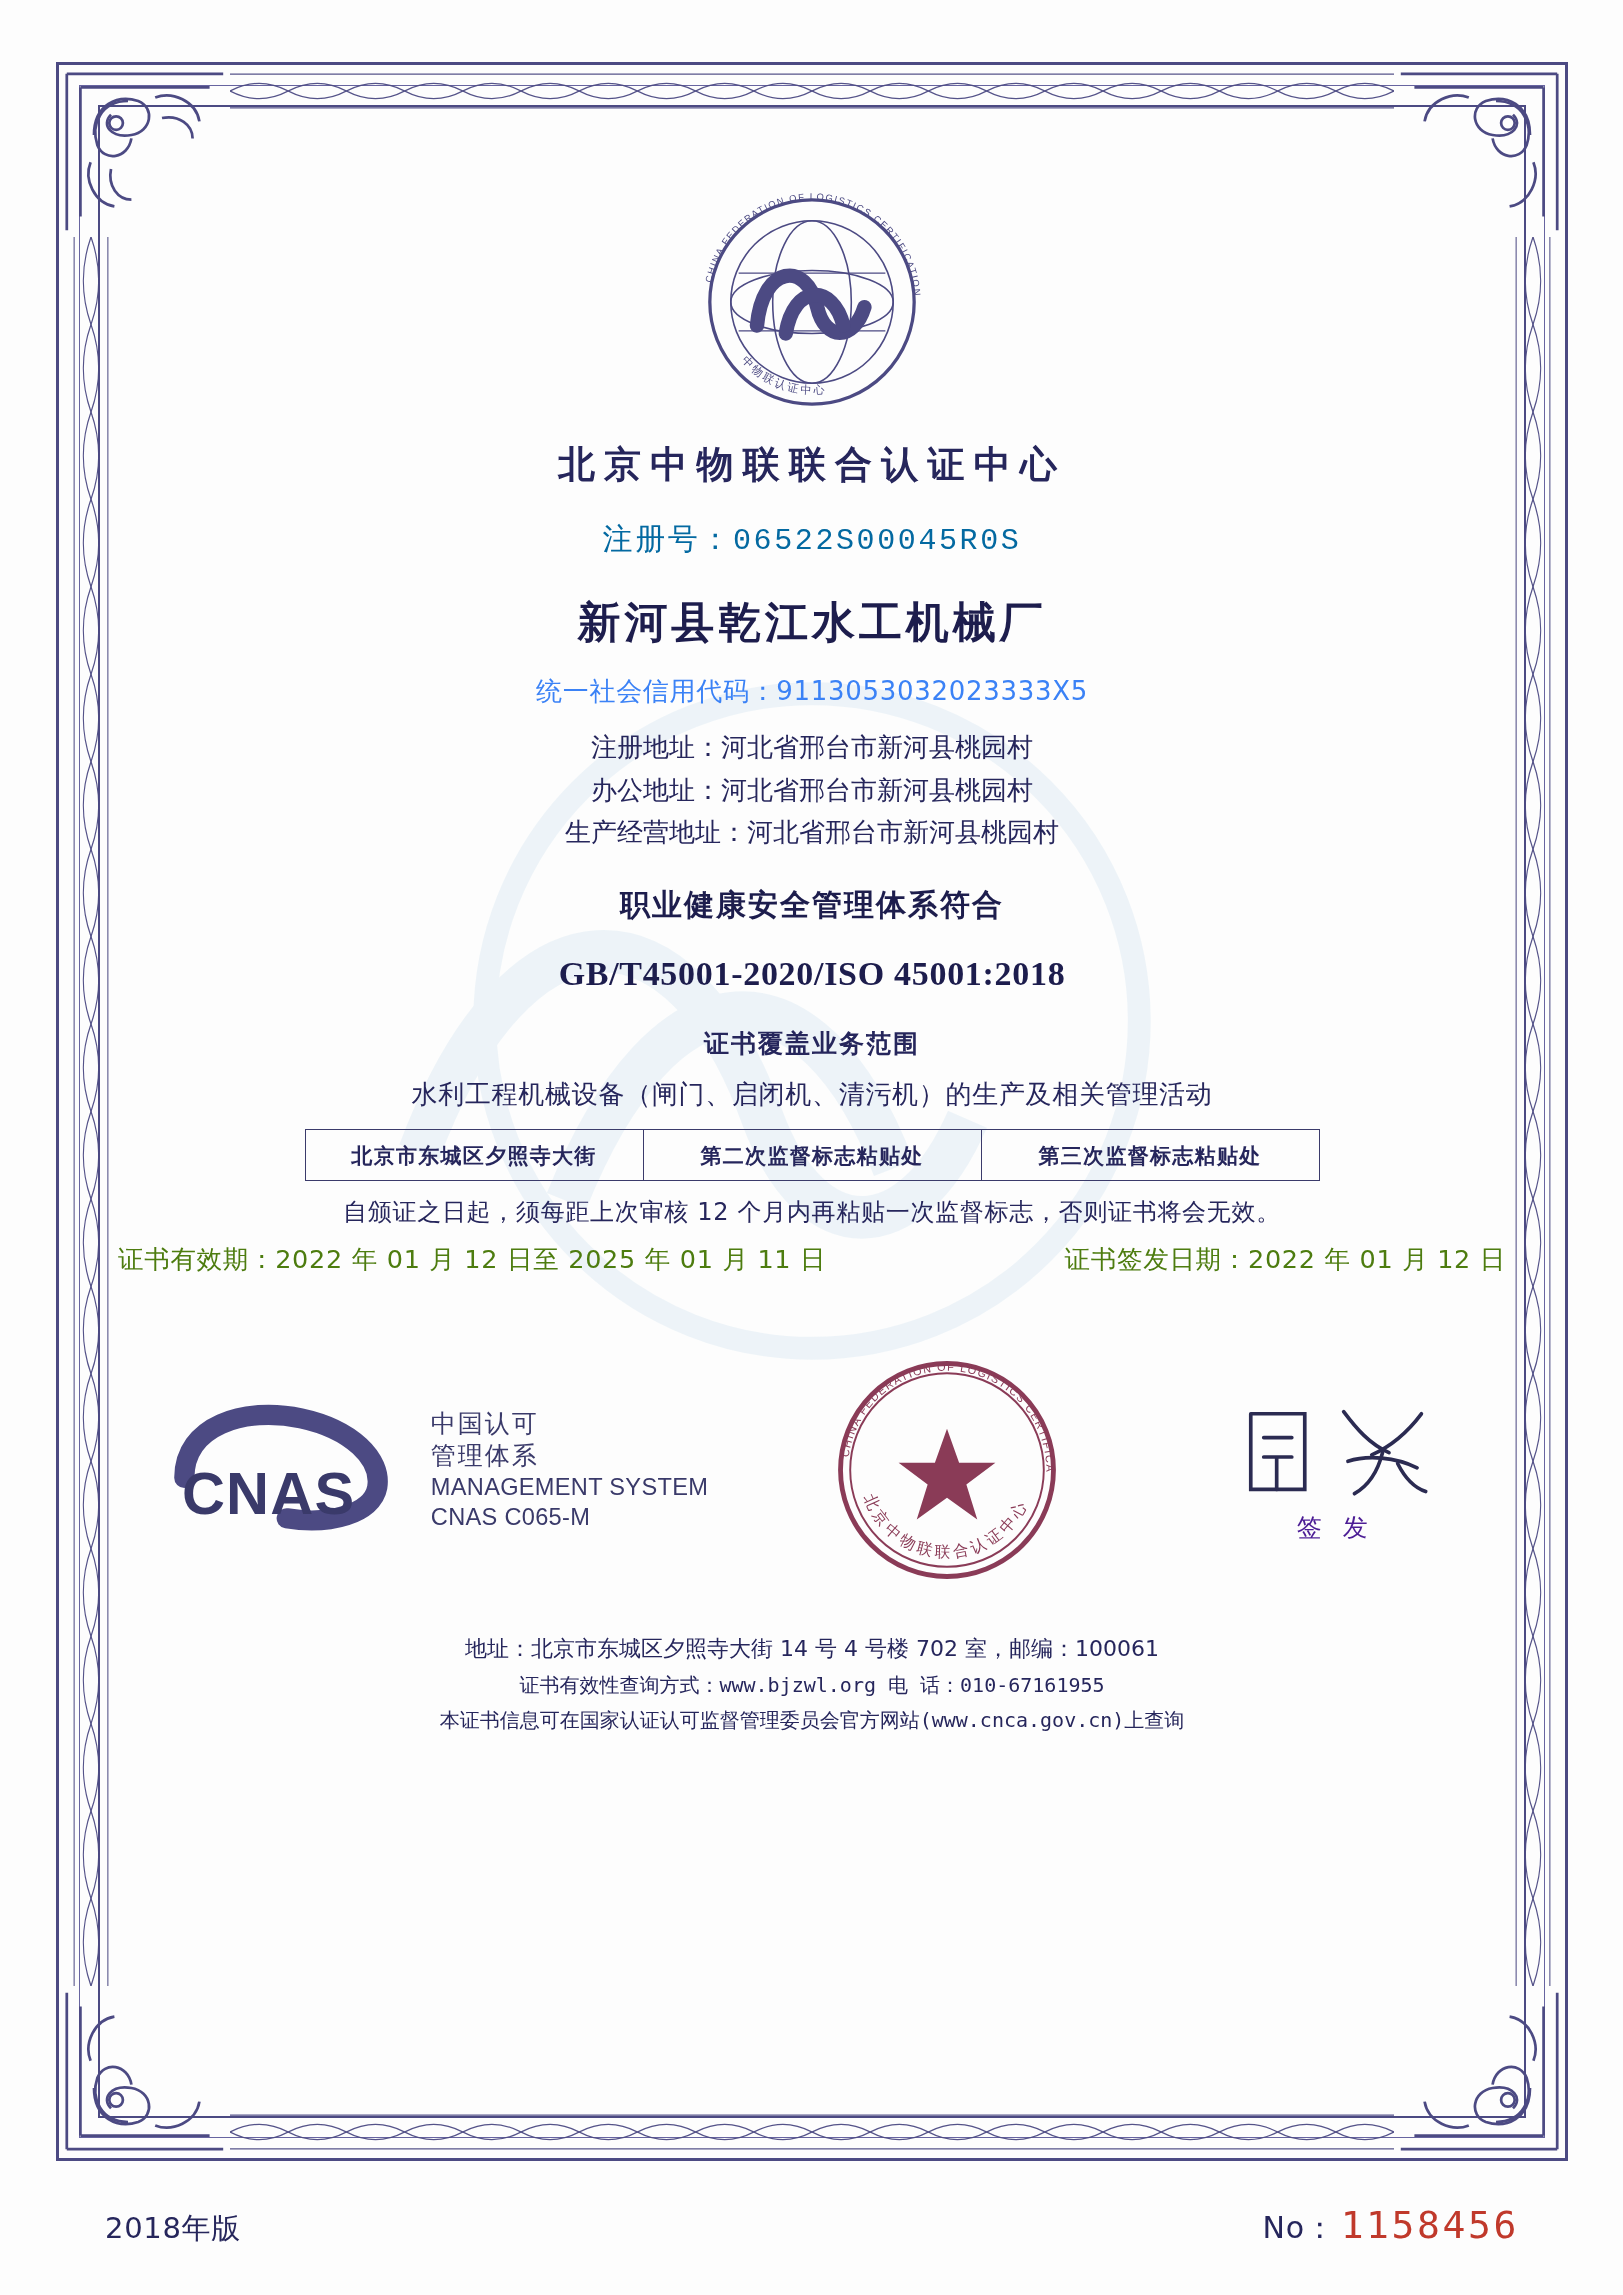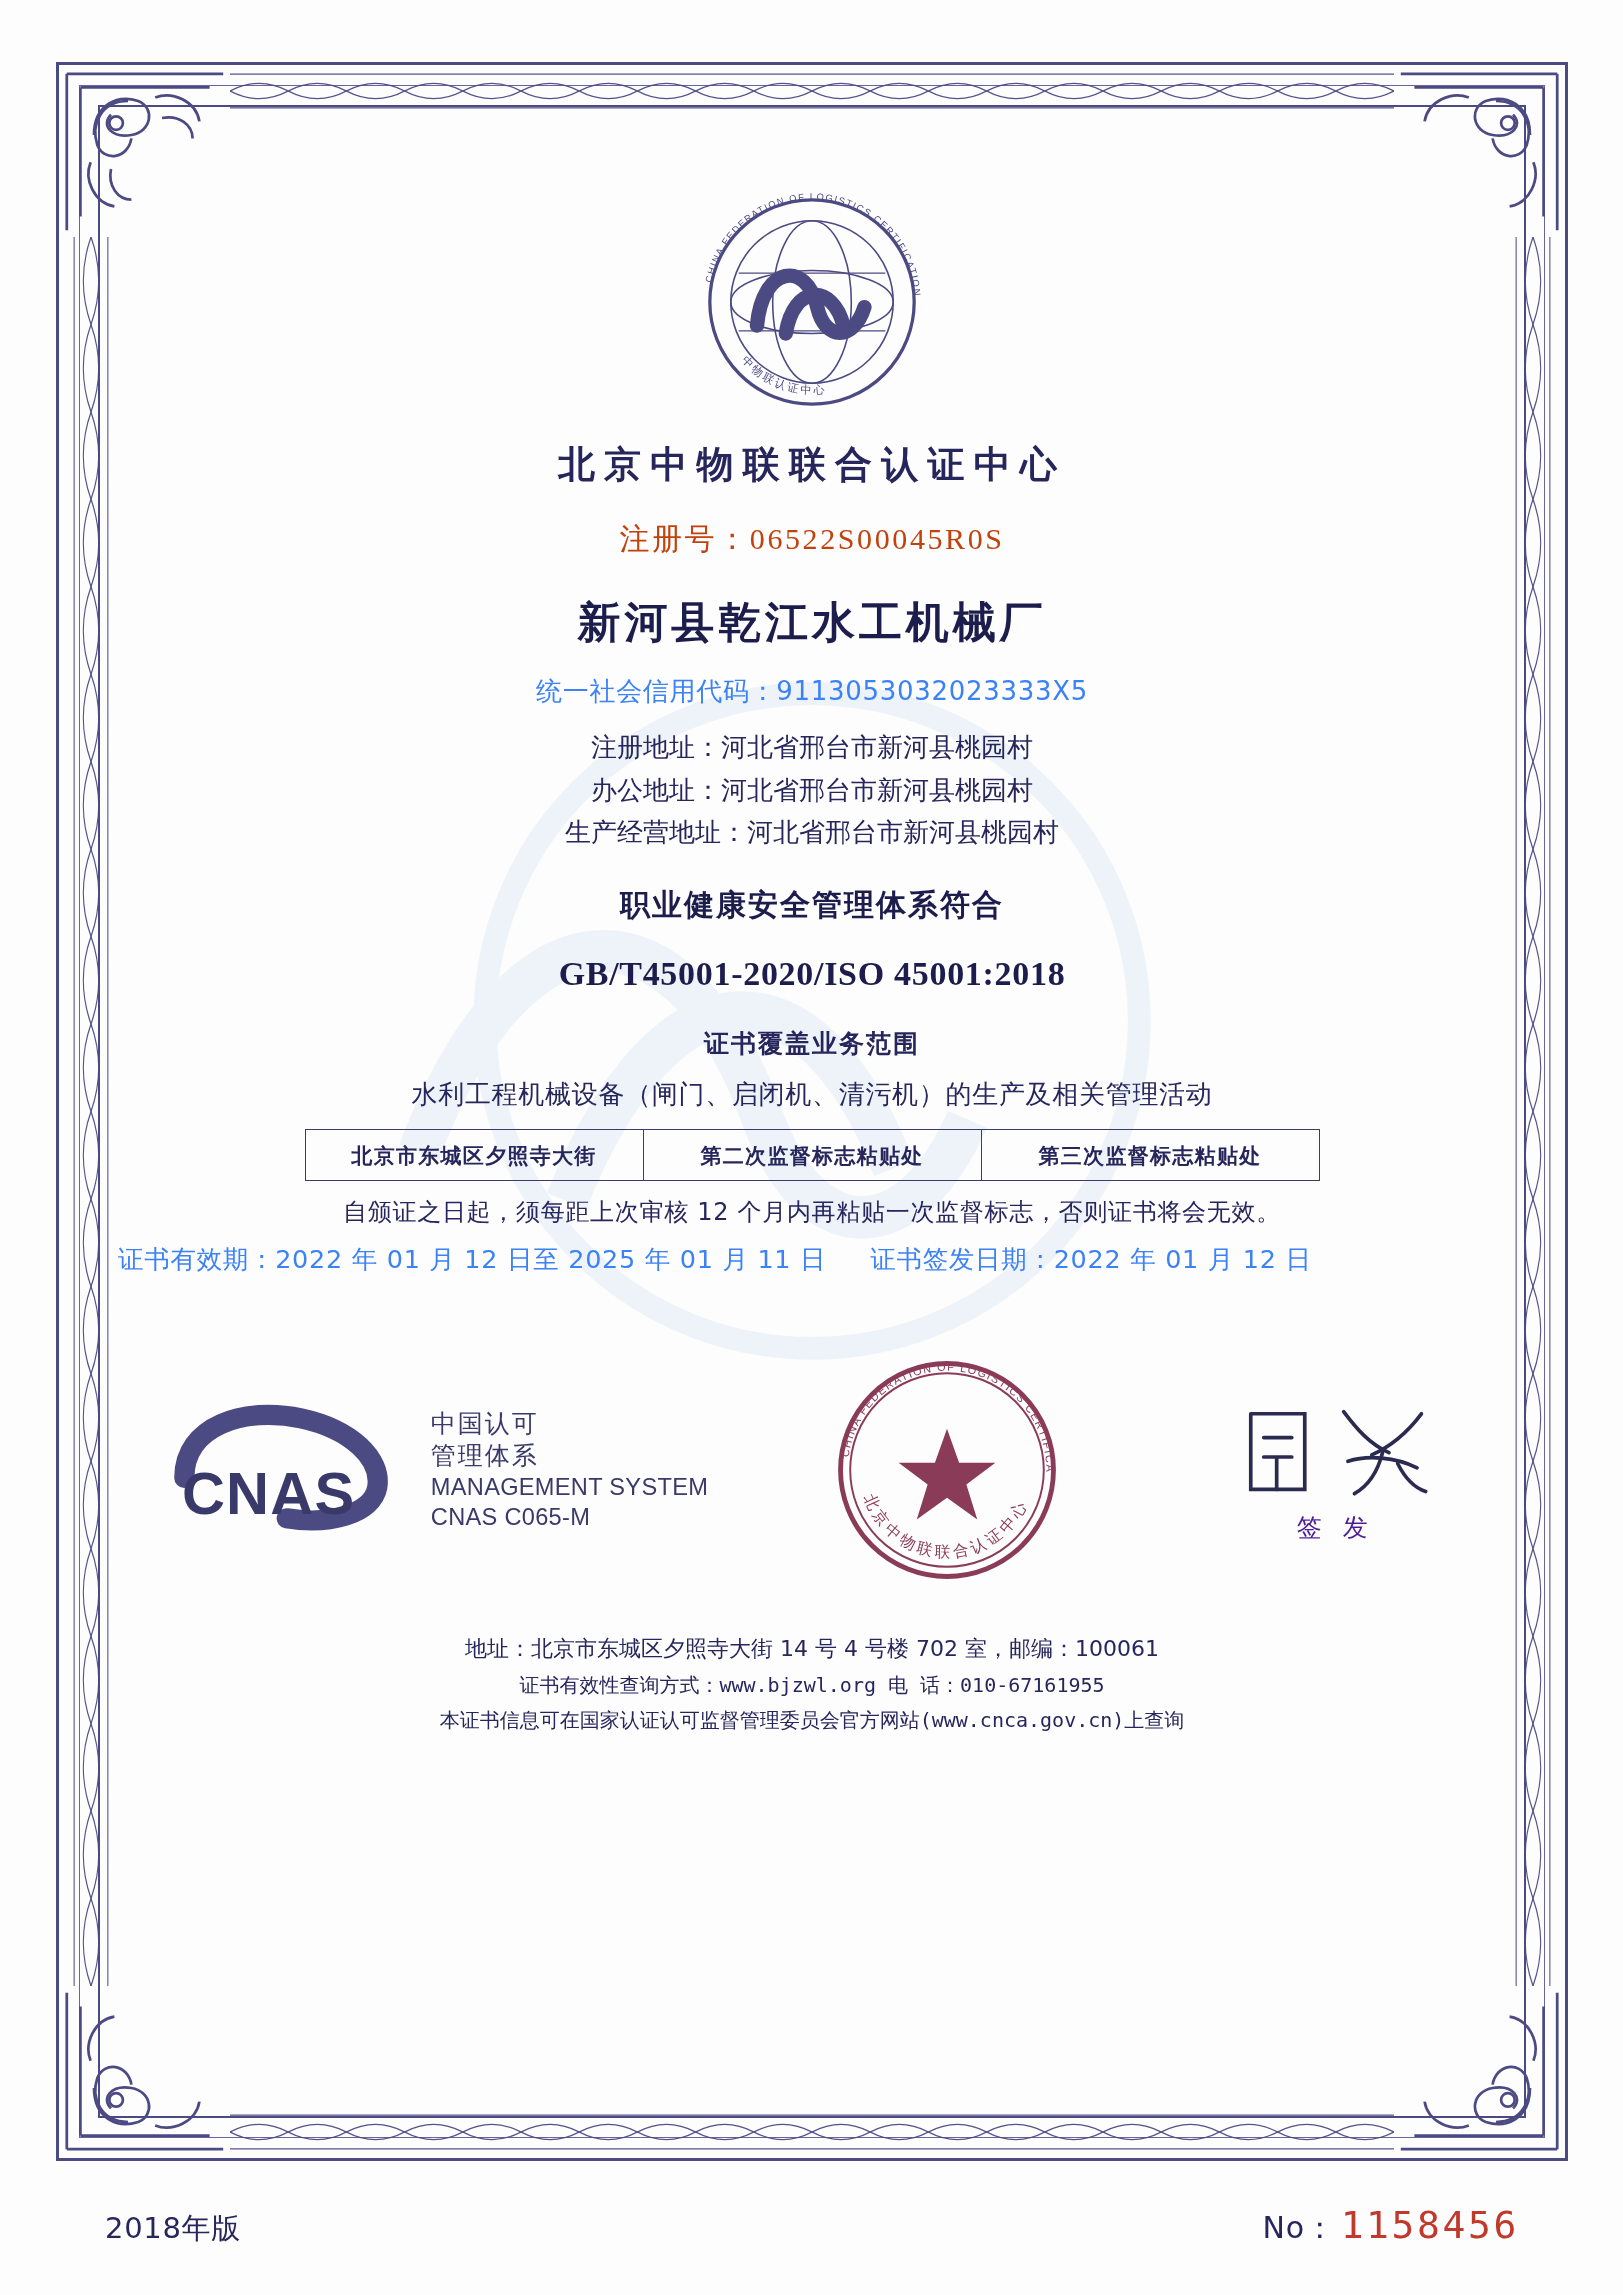--- a/index.html
+++ b/index.html
@@ -118,22 +118,22 @@
     line-height: 1.18;
     color: #26265c;
     margin-top: 18.3px;
     font-family: "DejaVu Sans", sans-serif;
   }
 
   .reg-no {
     margin-top: 29px;
     font-size: 30px;
     letter-spacing: 2.6px;
-    color: #c2410c;
-    font-family: Liberation Serif, serif;
+    color: #0369a1;
+    font-family: Liberation Mono, monospace;
   }
 
   .company {
     margin-top: 34px;
     font-size: 43px;
     font-weight: 700;
     letter-spacing: 3.9px;
     color: #1d1d4d;
     font-family: "DejaVu Sans", sans-serif;
   }
@@ -214,23 +214,23 @@
     font-size: 24px;
     letter-spacing: 0.7px;
     color: #26265c;
     font-family: "DejaVu Sans", sans-serif;
   }
 
   .dates {
     margin-top: 14.4px;
     font-size: 25.5px;
     letter-spacing: 0.7px;
-    color: #3b82f6;
+    color: #4d7c0f;
     display: flex;
-    justify-content: flex-start;
+    justify-content: space-between;
     gap: 44px;
     font-family: "DejaVu Sans", sans-serif;
   }
 
   
   .logos {
     margin-top: 72px;
     display: flex;
     align-items: center;
     justify-content: space-between;

